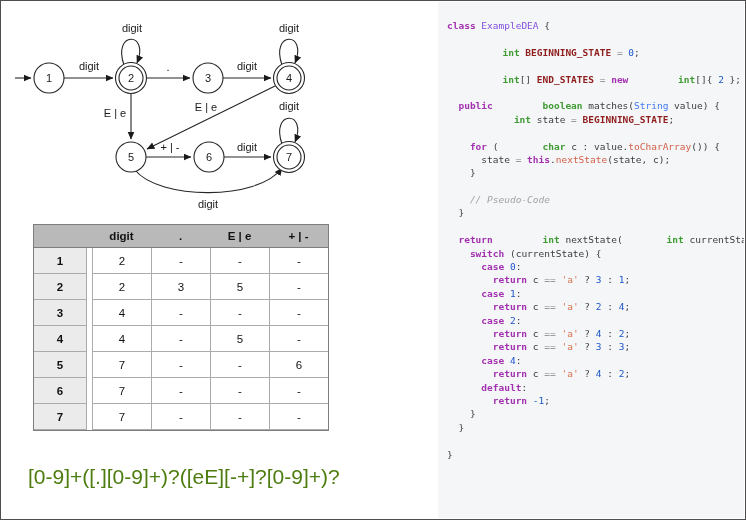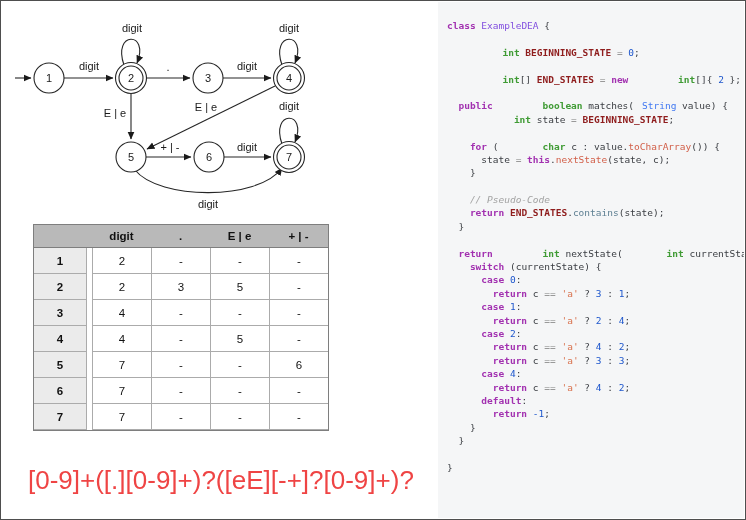--- a/index.html
+++ b/index.html
@@ -17,37 +17,37 @@
     grid-template-rows:23px repeat(7,26px);
     border:1px solid #7e7e7e;background:#fff;font-size:11.5px;color:#111;}
   .ttable .cell{display:flex;align-items:center;justify-content:center;box-sizing:border-box;}
   .ttable .th{background:var(--u-table_header_bg);font-weight:bold;border-bottom:1px solid #7e7e7e;}
   .ttable .corner{grid-column:1/3;background:var(--u-table_header_bg);border-bottom:1px solid #7e7e7e;}
   .ttable .rl{background:var(--u-table_rowlabel_bg);font-weight:bold;border-bottom:1px solid #ababab;border-right:1px solid #ababab;}
   .ttable .gut{background:#fff;}
   .ttable .td{background:#fff;border-bottom:1px solid #ababab;border-left:1px solid #ababab;}
 
   
-  .regex{position:absolute;left:27px;top:464px;font-size:26px;color:#ef4444;letter-spacing:0px;}
+  .regex{position:absolute;left:27px;top:464px;font-size:21px;color:#4d7c0f;letter-spacing:0px;}
 
   
   .code-panel{position:absolute;left:437px;top:1px;right:1px;bottom:1px;
     background:var(--u-code_panel_bg);padding:17px 0 4px 9px;box-sizing:border-box;overflow:hidden;}
   .code-line{font-family:"DejaVu Sans Mono","Liberation Mono",monospace;font-size:9.5px;
     line-height:13.4px;height:13.4px;white-space:pre;color:var(--c-pl);}
   .tk-kw{color:var(--c-kw);font-weight:bold;}
   .tk-ty{color:var(--c-ty);font-weight:bold;margin-left:44px;}
   .tk-cn{color:var(--c-cn);font-weight:bold;}
   .tk-nu{color:var(--c-nu);}
   .tk-st{color:var(--c-st);}
   .tk-co{color:var(--c-co);font-style:italic;}
   .tk-me{color:var(--c-me);}
   .tk-mg{color:var(--c-mg);}
   .tk-cl{color:var(--c-cl);}
-  .tk-bl{color:var(--c-bl);margin-left:8px;}
+  .tk-bl{color:var(--c-bl);}
   .tk-op{color:var(--c-op);}
   .tk-pl{color:var(--c-pl);}
 </style>
 </head>
 <body>
 
 <div class="page">
 
   <svg class="dfa" width="420" height="220" viewBox="0 0 420 220">
     <defs>
@@ -174,21 +174,20 @@
       <div class="code-line"><span class="tk-pl">  </span><span class="tk-ty">int</span><span class="tk-pl">[] </span><span class="tk-cn">END_STATES</span><span class="tk-op"> = </span><span class="tk-kw">new</span><span class="tk-pl"> </span><span class="tk-ty">int</span><span class="tk-pl">[]{ </span><span class="tk-nu">2</span><span class="tk-pl"> };</span></div>
       <div class="code-line"></div>
       <div class="code-line"><span class="tk-pl">  </span><span class="tk-kw">public</span><span class="tk-pl"> </span><span class="tk-ty">boolean</span><span class="tk-pl"> matches(</span><span class="tk-bl">String</span><span class="tk-pl"> value) {</span></div>
       <div class="code-line"><span class="tk-pl">    </span><span class="tk-ty">int</span><span class="tk-pl"> state </span><span class="tk-op">=</span><span class="tk-pl"> </span><span class="tk-cn">BEGINNING_STATE</span><span class="tk-pl">;</span></div>
       <div class="code-line"></div>
       <div class="code-line"><span class="tk-pl">    </span><span class="tk-kw">for</span><span class="tk-pl"> (</span><span class="tk-ty">char</span><span class="tk-pl"> c : value.</span><span class="tk-me">toCharArray</span><span class="tk-pl">()) {</span></div>
       <div class="code-line"><span class="tk-pl">      state </span><span class="tk-op">=</span><span class="tk-pl"> </span><span class="tk-kw">this</span><span class="tk-pl">.</span><span class="tk-me">nextState</span><span class="tk-pl">(state, c);</span></div>
       <div class="code-line"><span class="tk-pl">    }</span></div>
       <div class="code-line"></div>
       <div class="code-line"><span class="tk-pl">    </span><span class="tk-co">// Pseudo-Code</span></div>
-      <div class="code-line"><span class="tk-pl">    </span><span class="tk-kw">return</span><span class="tk-pl"> </span><span class="tk-cn">END_STATES</span><span class="tk-pl">.</span><span class="tk-mg">contains</span><span class="tk-pl">(state);</span></div>
       <div class="code-line"><span class="tk-pl">  }</span></div>
       <div class="code-line"></div>
       <div class="code-line"><span class="tk-pl">  </span><span class="tk-kw">return</span><span class="tk-pl"> </span><span class="tk-ty">int</span><span class="tk-pl"> nextState(</span><span class="tk-ty">int</span><span class="tk-pl"> currentState, </span><span class="tk-ty">char</span><span class="tk-pl"> c) {</span></div>
       <div class="code-line"><span class="tk-pl">    </span><span class="tk-kw">switch</span><span class="tk-pl"> (currentState) {</span></div>
       <div class="code-line"><span class="tk-pl">      </span><span class="tk-kw">case</span><span class="tk-pl"> </span><span class="tk-nu">0</span><span class="tk-pl">:</span></div>
       <div class="code-line"><span class="tk-pl">        </span><span class="tk-kw">return</span><span class="tk-pl"> c </span><span class="tk-op">==</span><span class="tk-pl"> </span><span class="tk-st">'a'</span><span class="tk-pl"> ? </span><span class="tk-nu">3</span><span class="tk-pl"> : </span><span class="tk-nu">1</span><span class="tk-pl">;</span></div>
       <div class="code-line"><span class="tk-pl">      </span><span class="tk-kw">case</span><span class="tk-pl"> </span><span class="tk-nu">1</span><span class="tk-pl">:</span></div>
       <div class="code-line"><span class="tk-pl">        </span><span class="tk-kw">return</span><span class="tk-pl"> c </span><span class="tk-op">==</span><span class="tk-pl"> </span><span class="tk-st">'a'</span><span class="tk-pl"> ? </span><span class="tk-nu">2</span><span class="tk-pl"> : </span><span class="tk-nu">4</span><span class="tk-pl">;</span></div>
       <div class="code-line"><span class="tk-pl">      </span><span class="tk-kw">case</span><span class="tk-pl"> </span><span class="tk-nu">2</span><span class="tk-pl">:</span></div>
       <div class="code-line"><span class="tk-pl">        </span><span class="tk-kw">return</span><span class="tk-pl"> c </span><span class="tk-op">==</span><span class="tk-pl"> </span><span class="tk-st">'a'</span><span class="tk-pl"> ? </span><span class="tk-nu">4</span><span class="tk-pl"> : </span><span class="tk-nu">2</span><span class="tk-pl">;</span></div>

